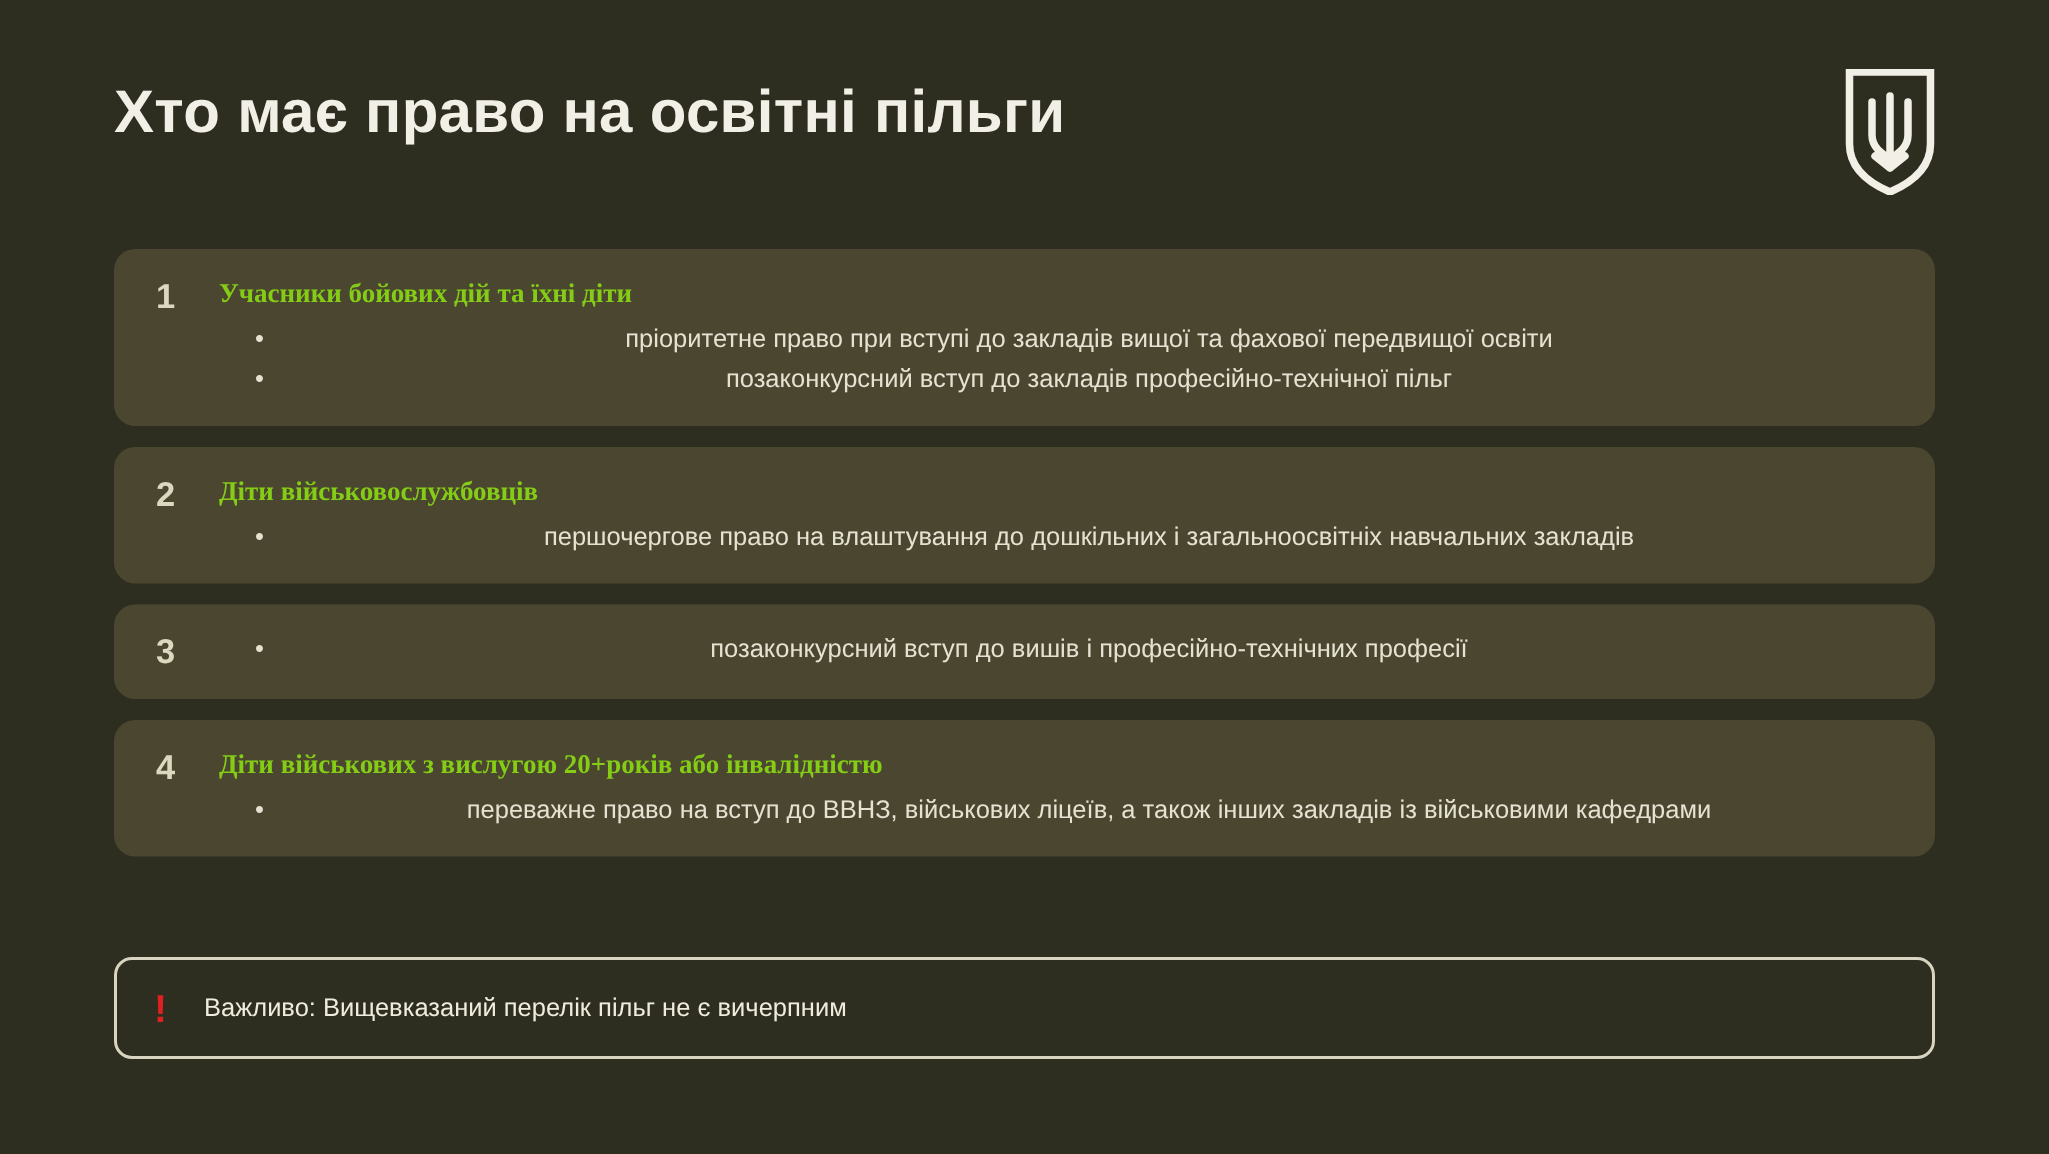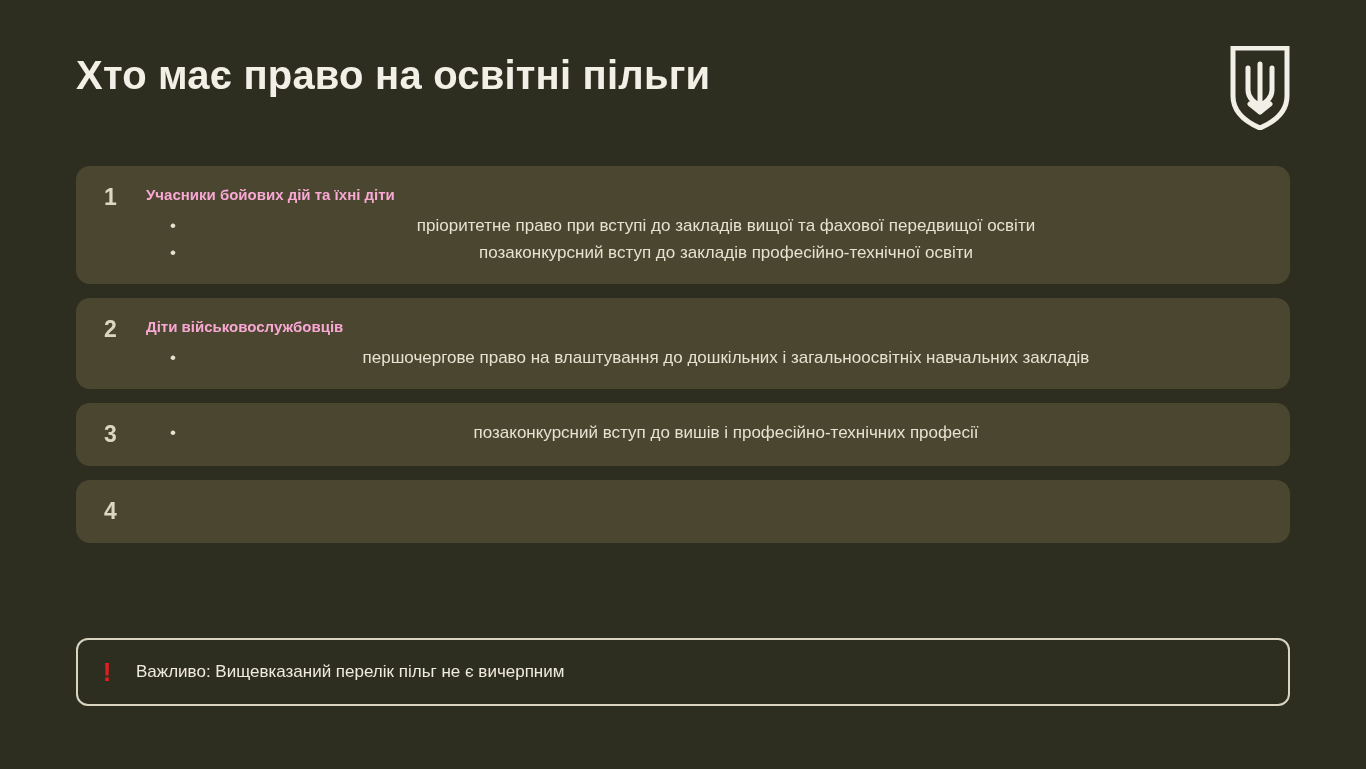--- a/index.html
+++ b/index.html
@@ -69,25 +69,26 @@
     line-height: 28px;
     padding-top: 1px;
     text-align: left;
     padding-left: 4px;
     box-sizing: border-box;
   }
   .card-body {
     flex: 1 1 auto;
   }
   .card-heading {
-    color: #f9a8d4;
-    font-size: 15px;
+    color: #84cc16;
+    font-size: 18px;
     font-weight: bold;
     line-height: 26px;
     margin: 0 0 4px 0;
+    font-family: Liberation Serif, serif;
   }
   .bullets {
     list-style: none;
     margin: 0;
     padding: 0 0 0 24px;
     text-align: center;
   }
   .bullets li {
     position: relative;
     color: #e6e2d2;
@@ -150,21 +151,21 @@
   </div>
 
   <div class="cards">
 
     <div class="card">
       <div class="card-number">1</div>
       <div class="card-body">
         <div class="card-heading">Учасники бойових дій та їхні діти</div>
         <ul class="bullets">
           <li>пріоритетне право при вступі до закладів вищої та фахової передвищої освіти</li>
-          <li>позаконкурсний вступ до закладів професійно-технічної освіти</li>
+          <li>позаконкурсний вступ до закладів професійно-технічної пільг</li>
         </ul>
       </div>
     </div>
 
     <div class="card">
       <div class="card-number">2</div>
       <div class="card-body">
         <div class="card-heading">Діти військовослужбовців</div>
         <ul class="bullets">
           <li>першочергове право на влаштування до дошкільних і загальноосвітніх навчальних закладів</li>
@@ -176,20 +177,26 @@
       <div class="card-number">3</div>
       <div class="card-body">
         <ul class="bullets">
           <li>позаконкурсний вступ до вишів і професійно-технічних професії</li>
         </ul>
       </div>
     </div>
 
     <div class="card">
       <div class="card-number">4</div>
+      <div class="card-body">
+        <div class="card-heading">Діти військових з вислугою 20+років або інвалідністю</div>
+        <ul class="bullets">
+          <li>переважне право на вступ до ВВНЗ, військових ліцеїв, а також інших закладів із військовими кафедрами</li>
+        </ul>
+      </div>
     </div>
 
   </div>
 
   <div class="note">
     <div class="note-icon">!</div>
     <div class="note-text">Важливо: Вищевказаний перелік пільг не є вичерпним</div>
   </div>
 
 </div>

